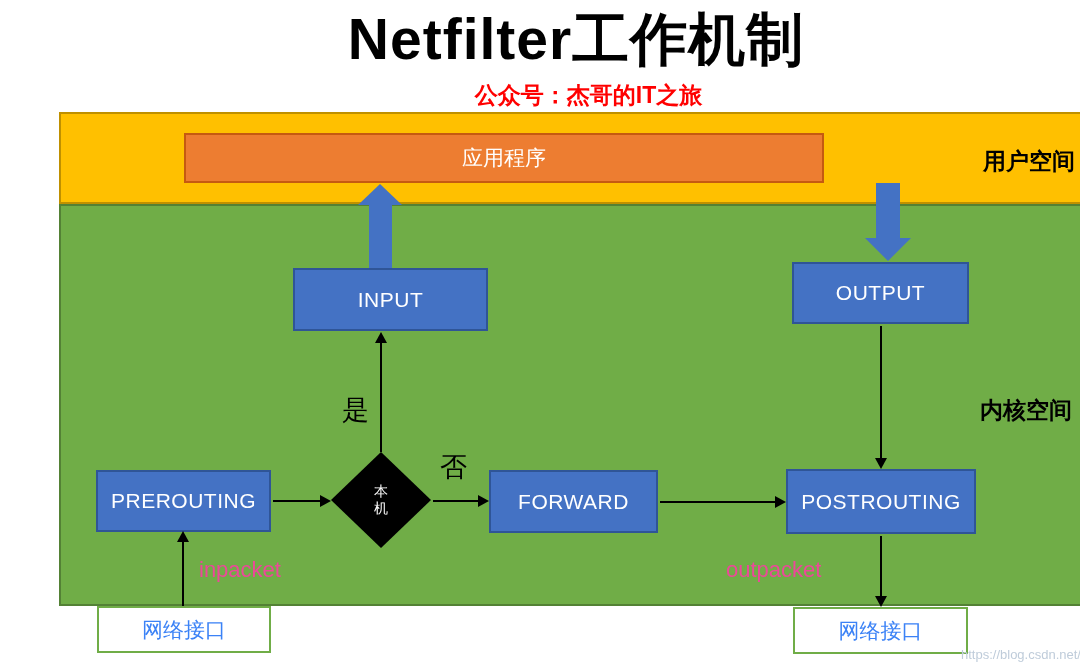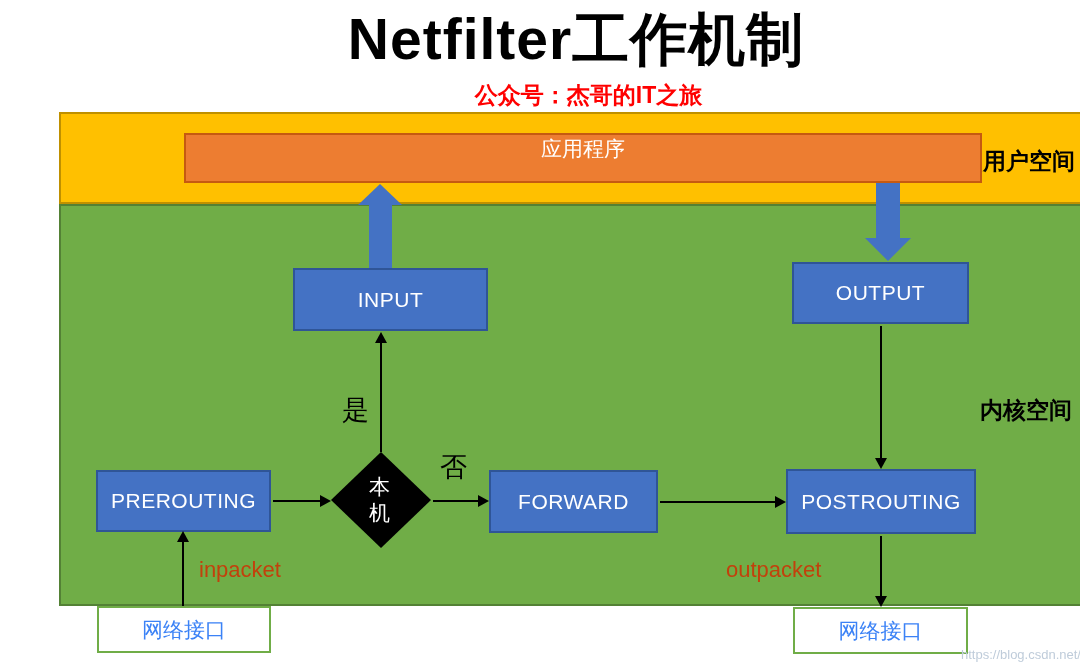--- a/index.html
+++ b/index.html
@@ -20,23 +20,23 @@
   }
   .band-user{
     left:23px;top:112px;width:1035px;height:92px;
     background:#FFC000;border:2px solid #BF9000;box-sizing:border-box;
   }
   .band-kernel{
     left:23px;top:204px;width:1035px;height:402px;
     background:#70AD47;border:2px solid #538135;box-sizing:border-box;
   }
   .app-box{
-    left:148px;top:133px;width:798px;height:50px;
+    left:148px;top:133px;width:640px;height:50px;
     background:#ED7D31;border:2px solid #C55A11;box-sizing:border-box;
-    display:flex;justify-content:center;
+    display:flex;align-items:center;justify-content:center;
     color:#fff;font-size:21px;
   }
   .space-label{
     font-size:23px;font-weight:700;color:#000;white-space:nowrap;text-align:center;
   }
   .user-space-label{left:947px;top:146px;}
   .kernel-space-label{left:944px;top:395px;}
   .bluebox{
     background:#4472C4;border:2px solid #2F5597;box-sizing:border-box;
     display:flex;align-items:center;justify-content:center;
@@ -46,41 +46,41 @@
   .box-output{left:756px;top:262px;width:177px;height:62px;}
   .box-prerouting{left:60px;top:470px;width:175px;height:62px;}
   .box-forward{left:453px;top:470px;width:169px;height:63px;}
   .box-postrouting{left:750px;top:469px;width:190px;height:65px;}
   .diamond{
     left:295px;top:452px;width:100px;height:96px;background:#000;
     clip-path:polygon(50% 0,100% 50%,50% 100%,0 50%);
     display:flex;align-items:center;justify-content:center;
   }
   .diamond-label{
-    color:#fff;font-size:21px;line-height:1.25;width:24px;
-    word-break:break-all;text-align:left;
+    color:#fff;font-size:14px;line-height:1.25;width:24px;
+    word-break:break-all;text-align:center;
   }
   
   .fat-stem{background:#4472C4;}
   .fat-up-stem{left:333px;top:204px;width:23px;height:65px;}
   .fat-up-head{left:322px;top:184px;width:0;height:0;
     border-left:22px solid transparent;border-right:22px solid transparent;
     border-bottom:21px solid #4472C4;}
   .fat-down-stem{left:840px;top:183px;width:24px;height:56px;}
   .fat-down-head{left:829px;top:238px;width:0;height:0;
     border-left:23px solid transparent;border-right:23px solid transparent;
     border-top:23px solid #4472C4;}
   
   .hline{height:2px;background:#000;}
   .vline{width:2px;background:#000;}
   .head-up{width:0;height:0;border-left:6px solid transparent;border-right:6px solid transparent;border-bottom:11px solid #000;}
   .head-down{width:0;height:0;border-left:6px solid transparent;border-right:6px solid transparent;border-top:11px solid #000;}
   .head-right{width:0;height:0;border-top:6px solid transparent;border-bottom:6px solid transparent;border-left:11px solid #000;}
   .edge-label{color:#000;font-size:27px;}
-  .pkt-label{color:#c2410c;font-size:22px;}
+  .pkt-label{color:#ec4899;font-size:22px;}
   .netbox{
     background:#fff;border:2px solid #70AD47;box-sizing:border-box;
     display:flex;align-items:center;justify-content:center;
     color:#3b82f6;font-size:21px;
   }
   .netbox-left{left:61px;top:606px;width:174px;height:47px;}
   .netbox-right{left:757px;top:607px;width:175px;height:47px;}
   .watermark{left:925px;top:647px;font-size:13px;color:#bfccda;white-space:nowrap;}
 </style>
 </head>

